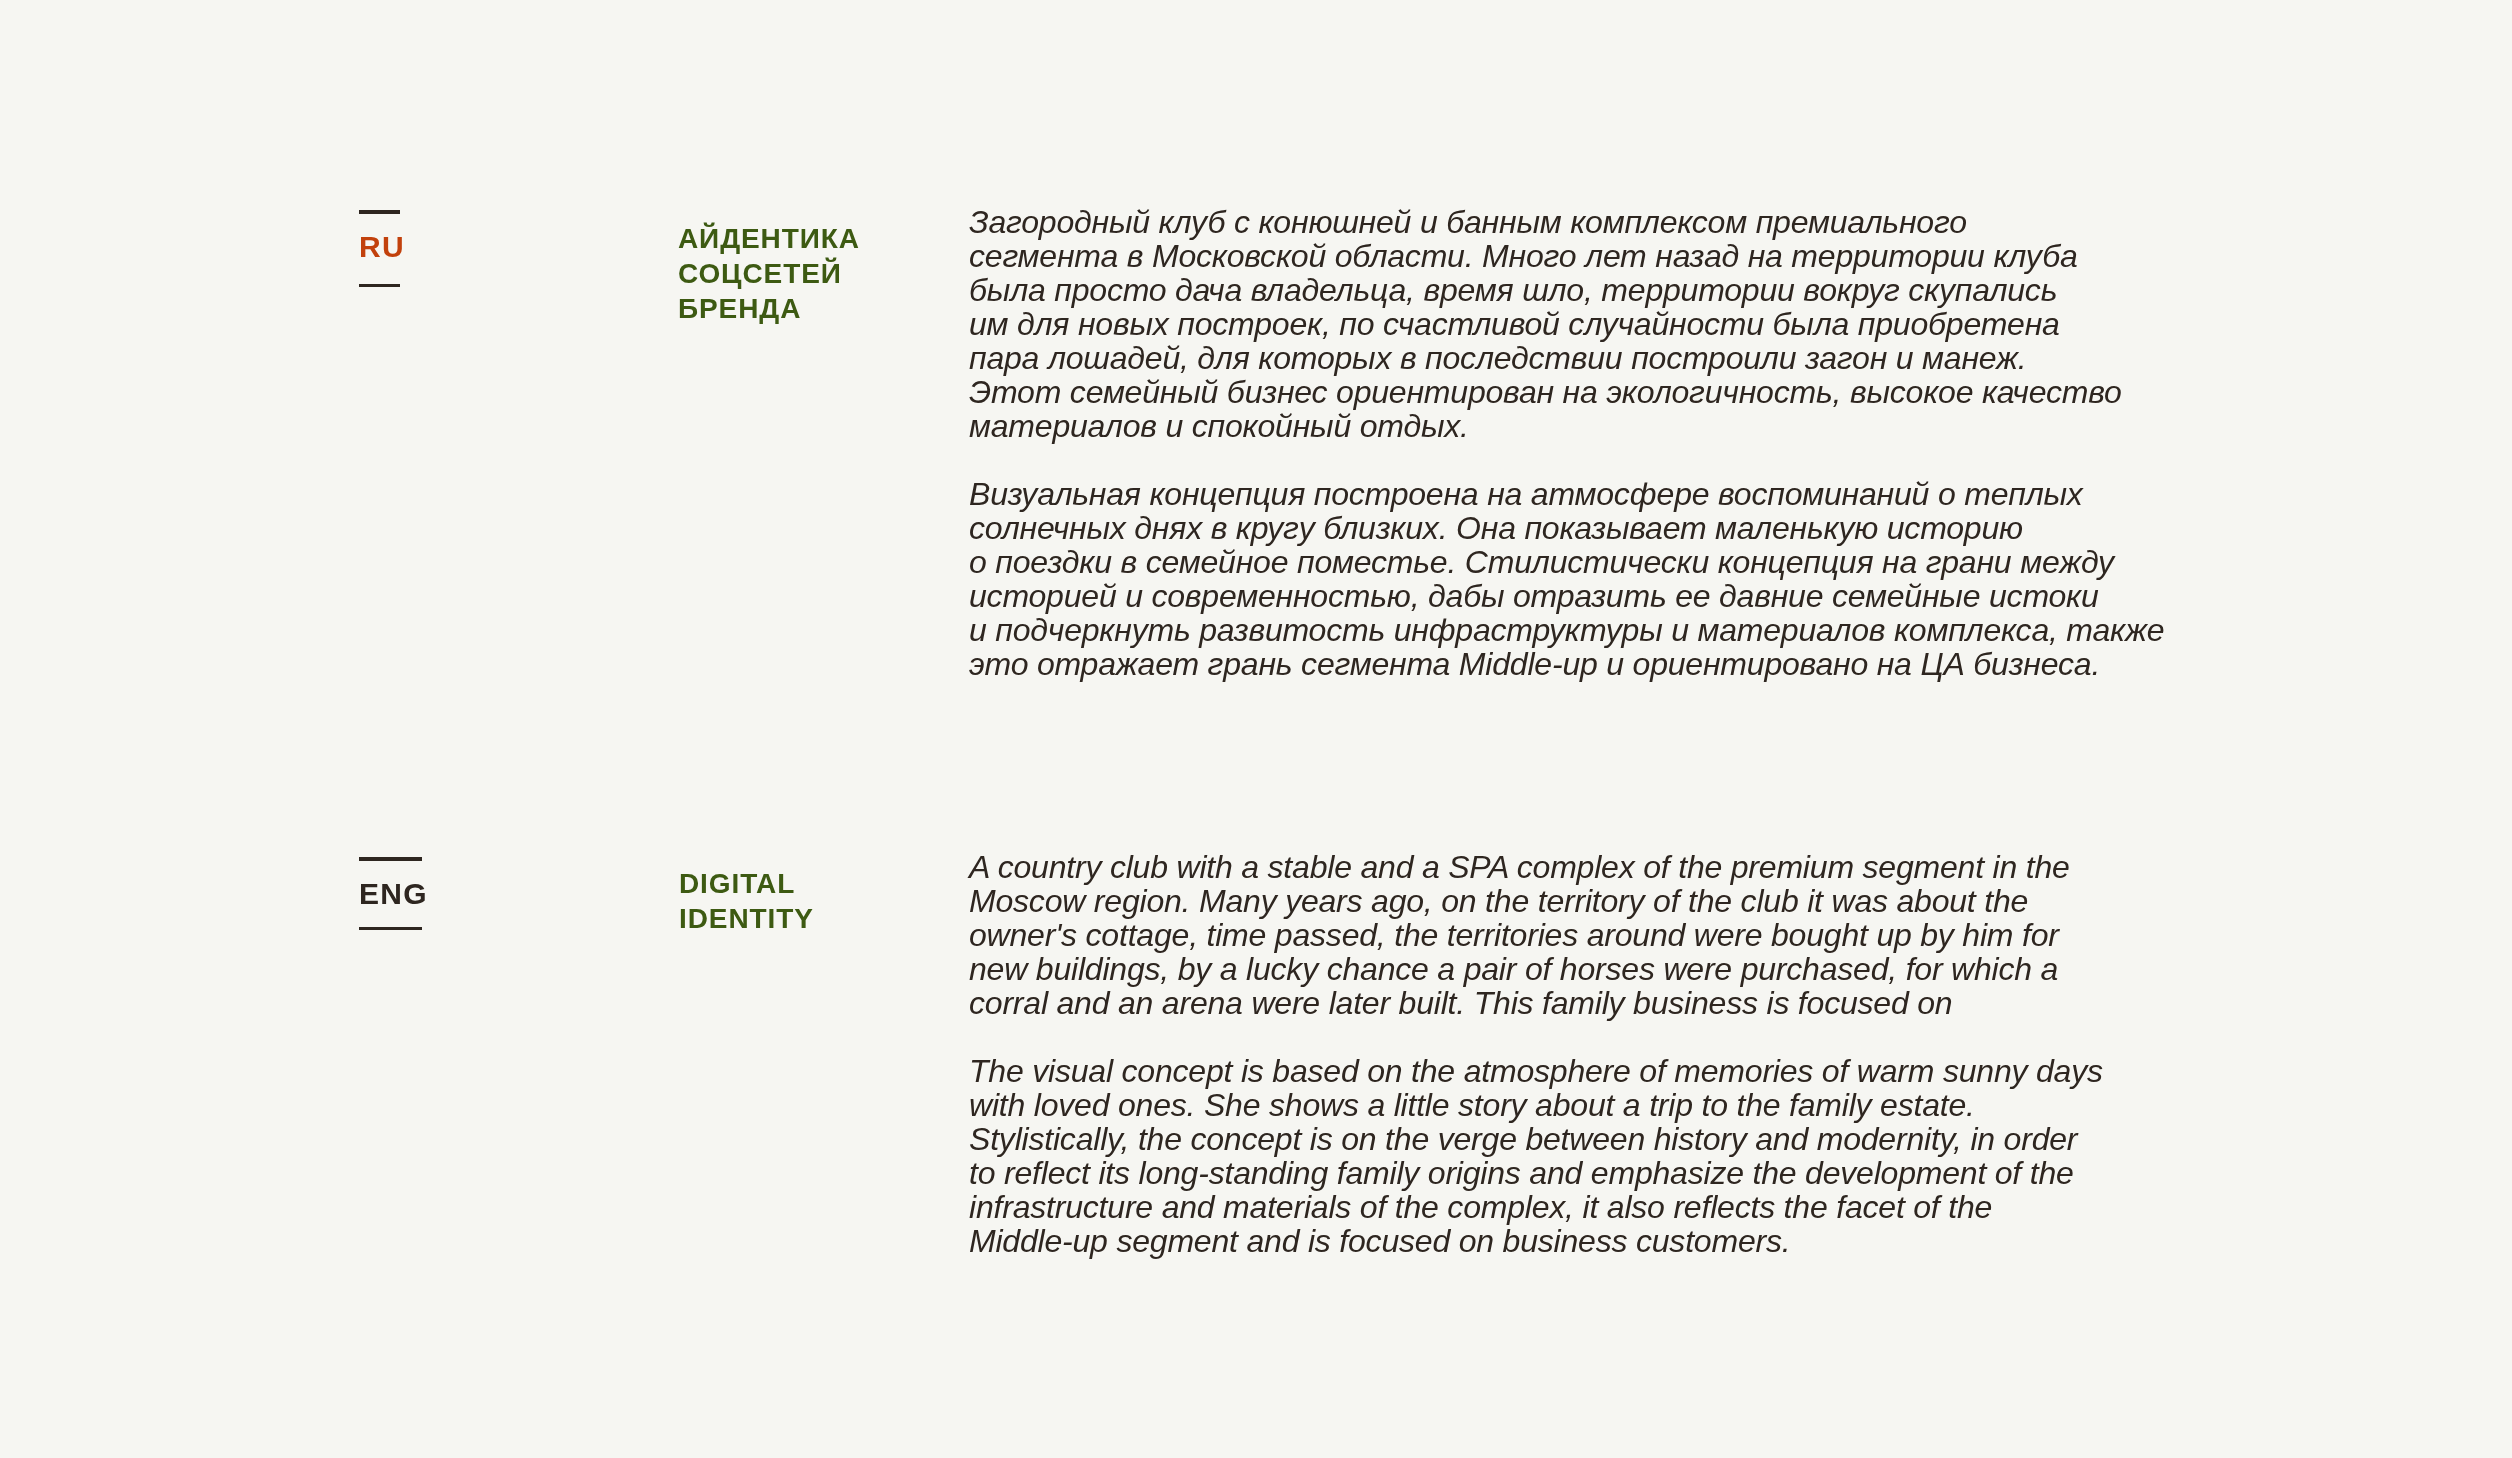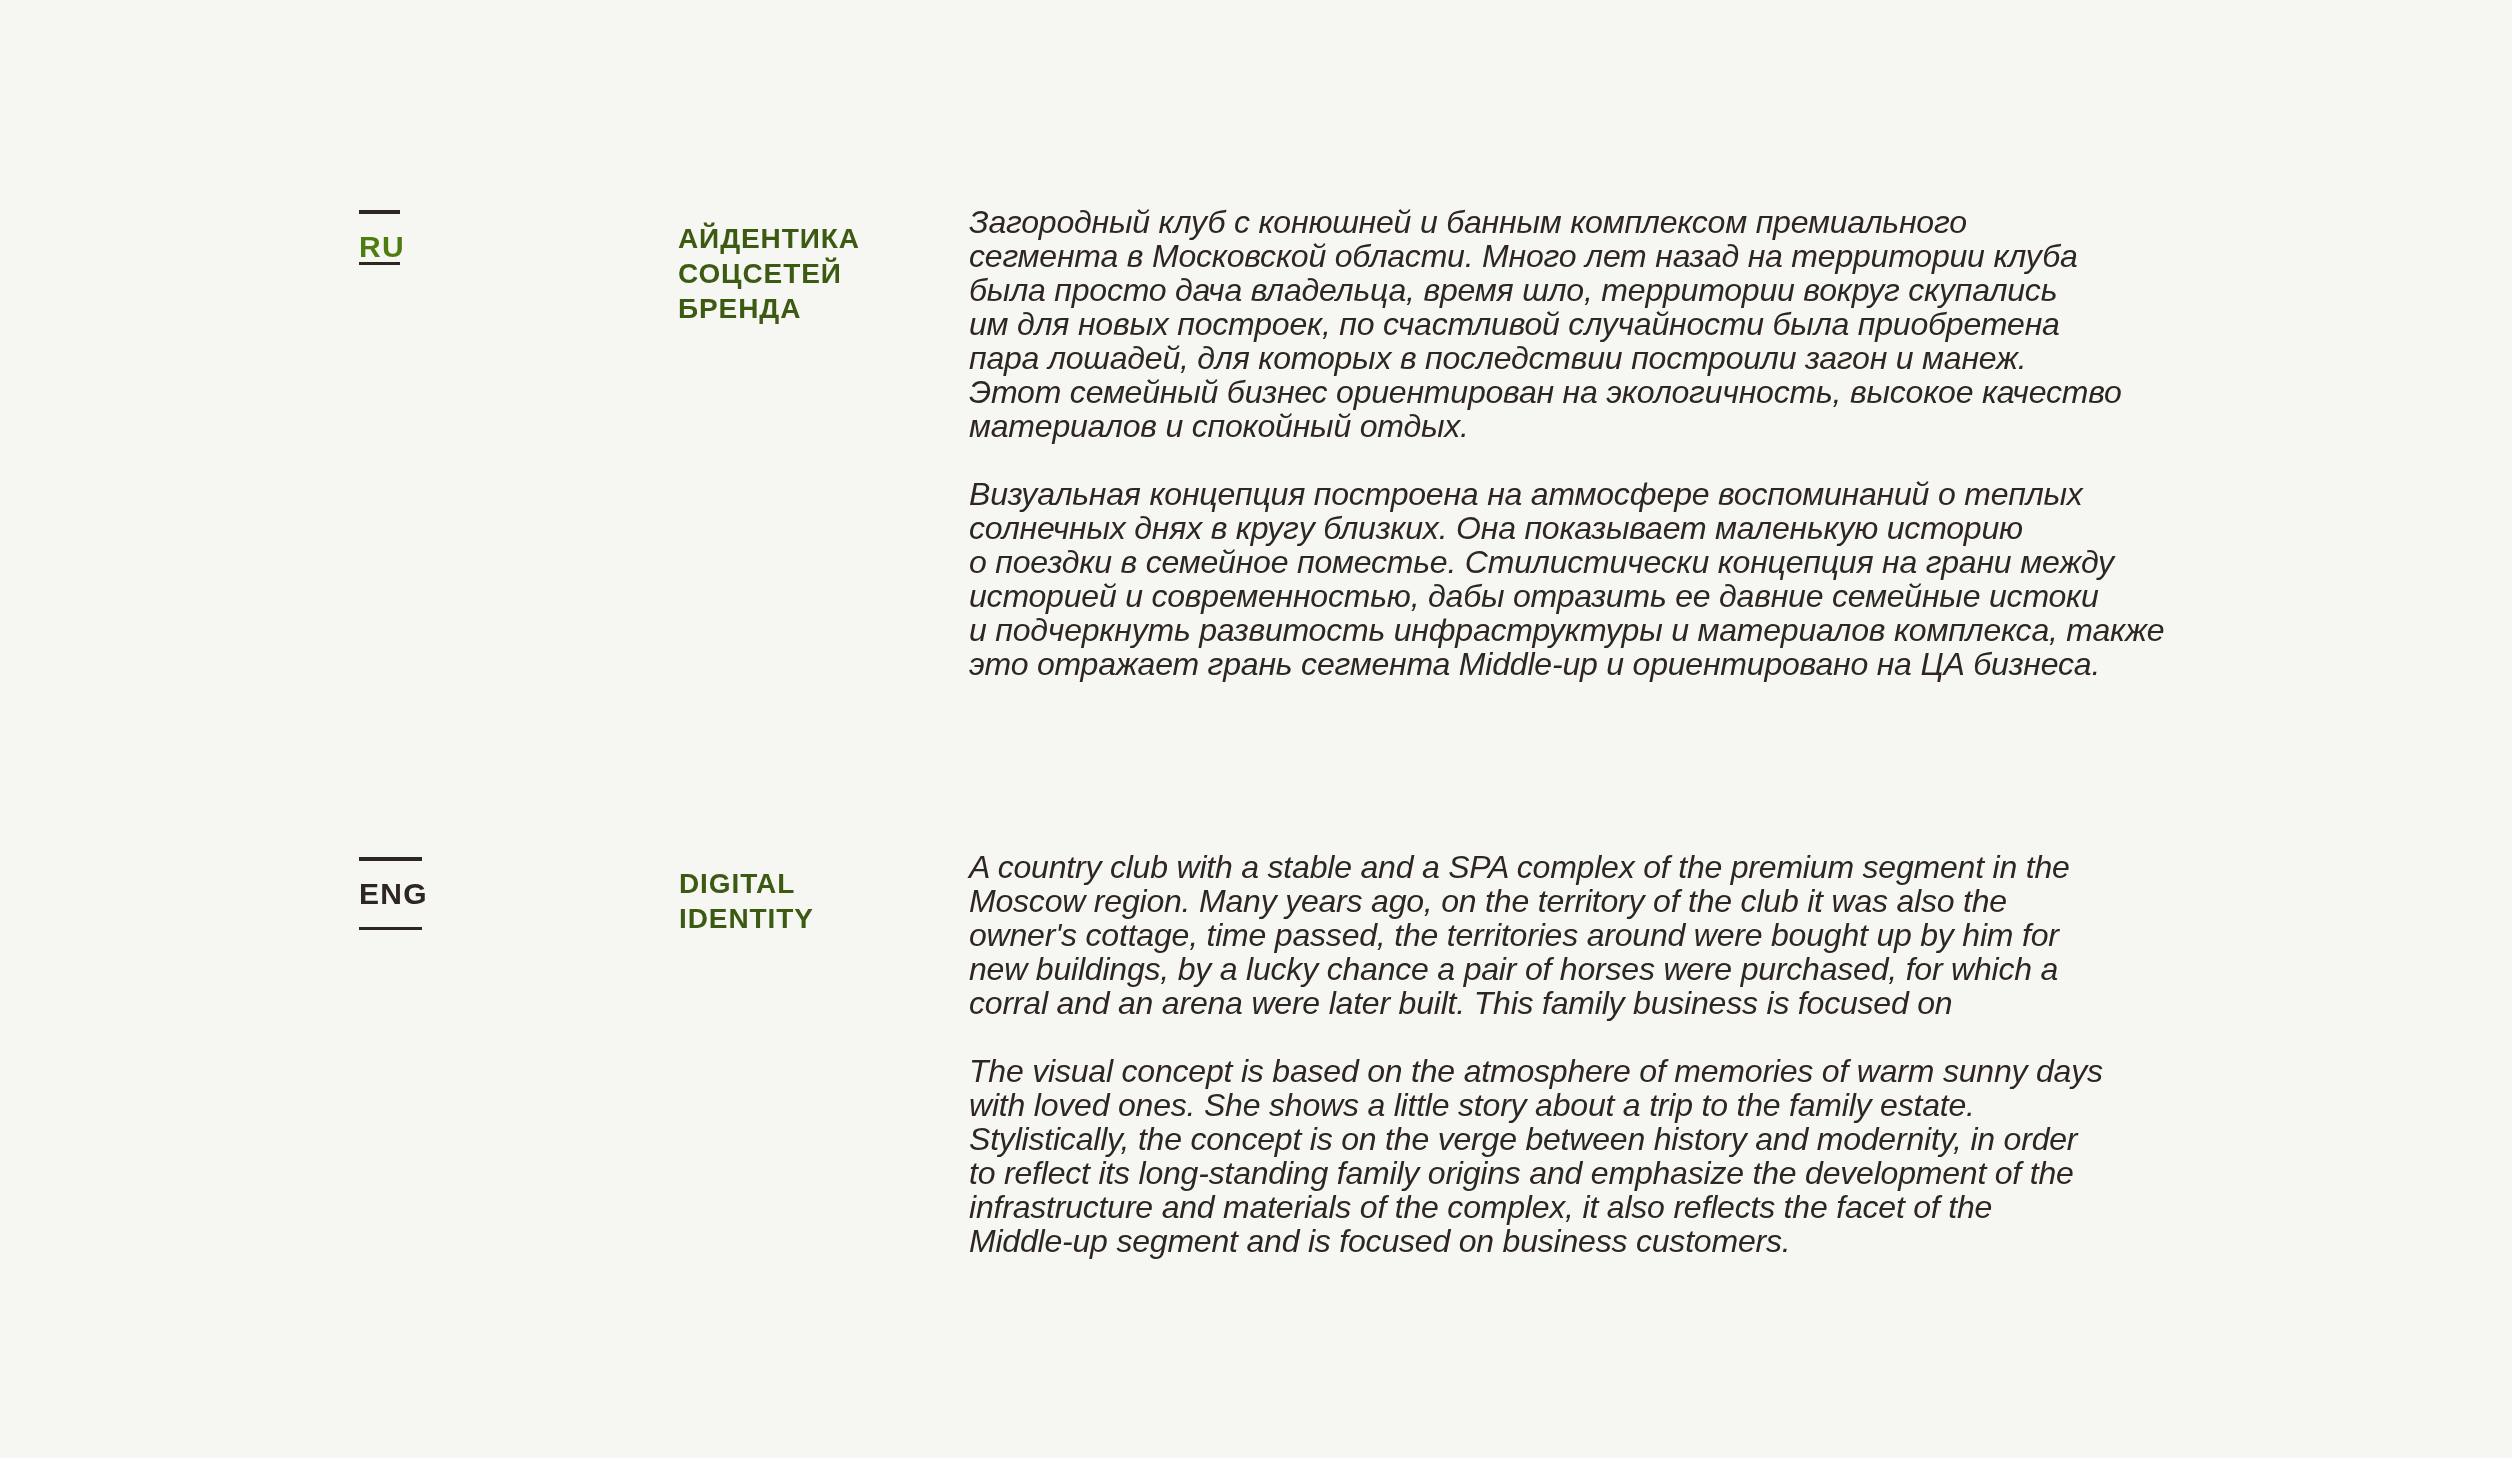--- a/index.html
+++ b/index.html
@@ -73,21 +73,21 @@
       display: block;
       white-space: nowrap;
     }
   </style>
 </head>
 <body style="background: rgb(246, 246, 242);">
 
 <section class="section" style="top:0;">
   <div class="lang-marker" style="top:210px; width:41px;">
     <div class="lang-bar" style="background: rgb(46, 38, 32);"></div>
-    <div class="lang-code" style="padding: 18px 0px 0; color: #4d7c0f;">RU</div>
+    <div class="lang-code" style="padding: 18px 0px 22px; color: #c2410c;">RU</div>
     <div class="lang-bar" style="background: rgb(46, 38, 32);"></div>
   </div>
 
   <h2 class="heading" style="top: 205px; margin: 16px; color: rgb(61, 90, 18);">
     <span class="hline">АЙДЕНТИКА</span>
     <span class="hline">СОЦСЕТЕЙ</span>
     <span class="hline">БРЕНДА</span>
   </h2>
 
   <div class="body-text" style="top: 205px; color: rgb(46, 38, 32);">
@@ -119,21 +119,21 @@
   </div>
 
   <h2 class="heading" style="top: 849px; margin: 17px; color: rgb(61, 90, 18);">
     <span class="hline">DIGITAL</span>
     <span class="hline">IDENTITY</span>
   </h2>
 
   <div class="body-text" style="top: 850px; color: rgb(46, 38, 32);">
     <p class="paragraph">
       <span class="pline">A country club with a stable and a SPA complex of the premium segment in the</span>
-      <span class="pline">Moscow region. Many years ago, on the territory of the club  it was also the</span>
+      <span class="pline">Moscow region. Many years ago, on the territory of the club  it was about the</span>
       <span class="pline">owner's cottage, time passed, the territories around were bought up by him for</span>
       <span class="pline">new buildings, by a lucky chance a pair of horses were purchased, for which a</span>
       <span class="pline">corral and an arena were later built.  This family business is focused on</span>
     </p>
     <p class="paragraph">
       <span class="pline">The visual concept is based on the atmosphere of memories of warm sunny days</span>
       <span class="pline">with loved ones. She shows a little story about a trip to the family estate.</span>
       <span class="pline">Stylistically, the concept is on the verge between history and modernity, in order</span>
       <span class="pline">to reflect its long-standing family origins and emphasize the development of the</span>
       <span class="pline">infrastructure and materials of the complex, it also reflects the facet of the</span>

